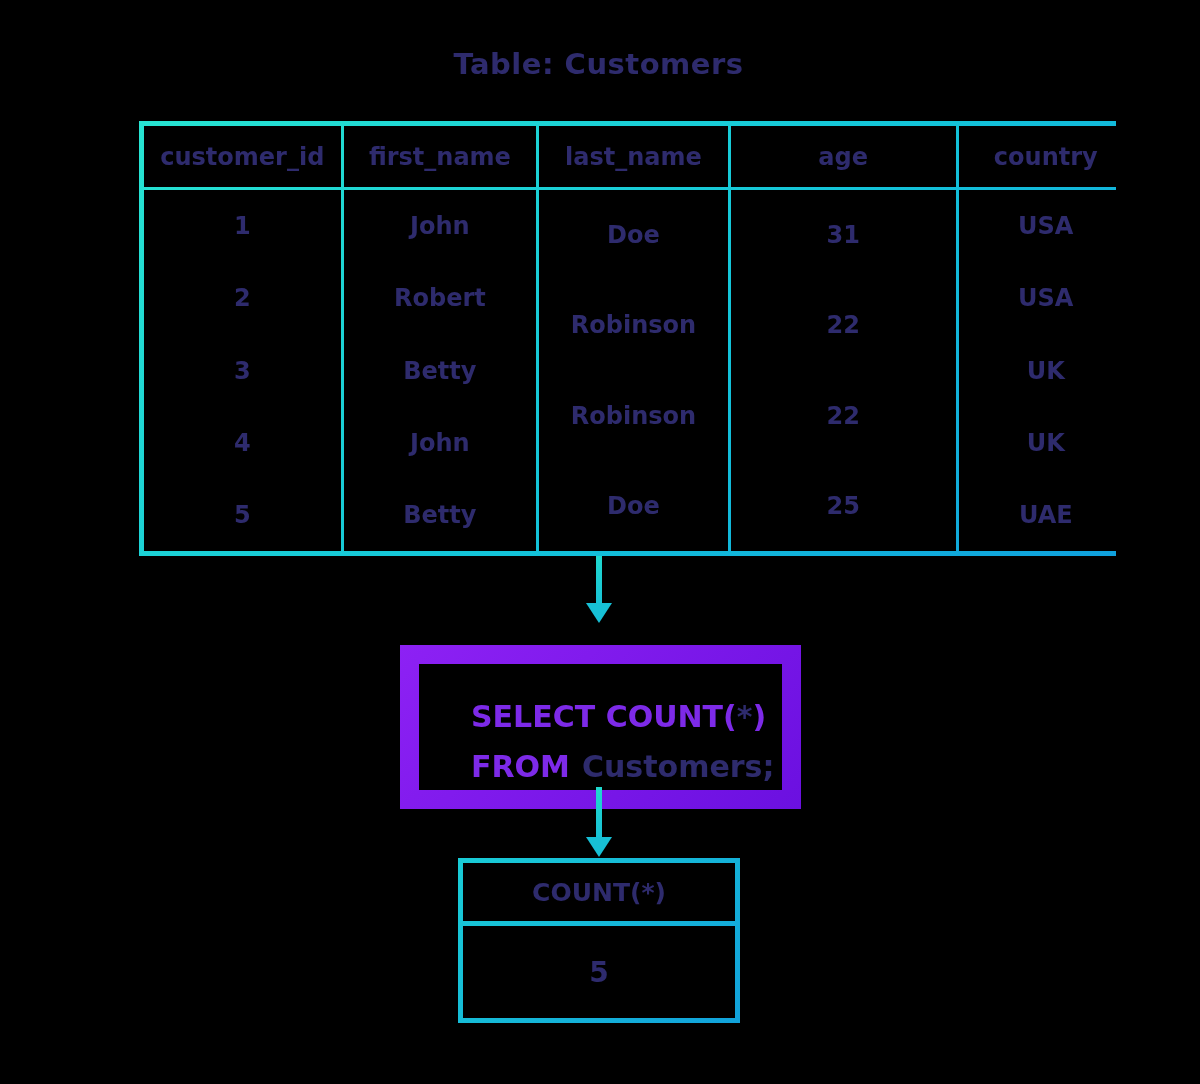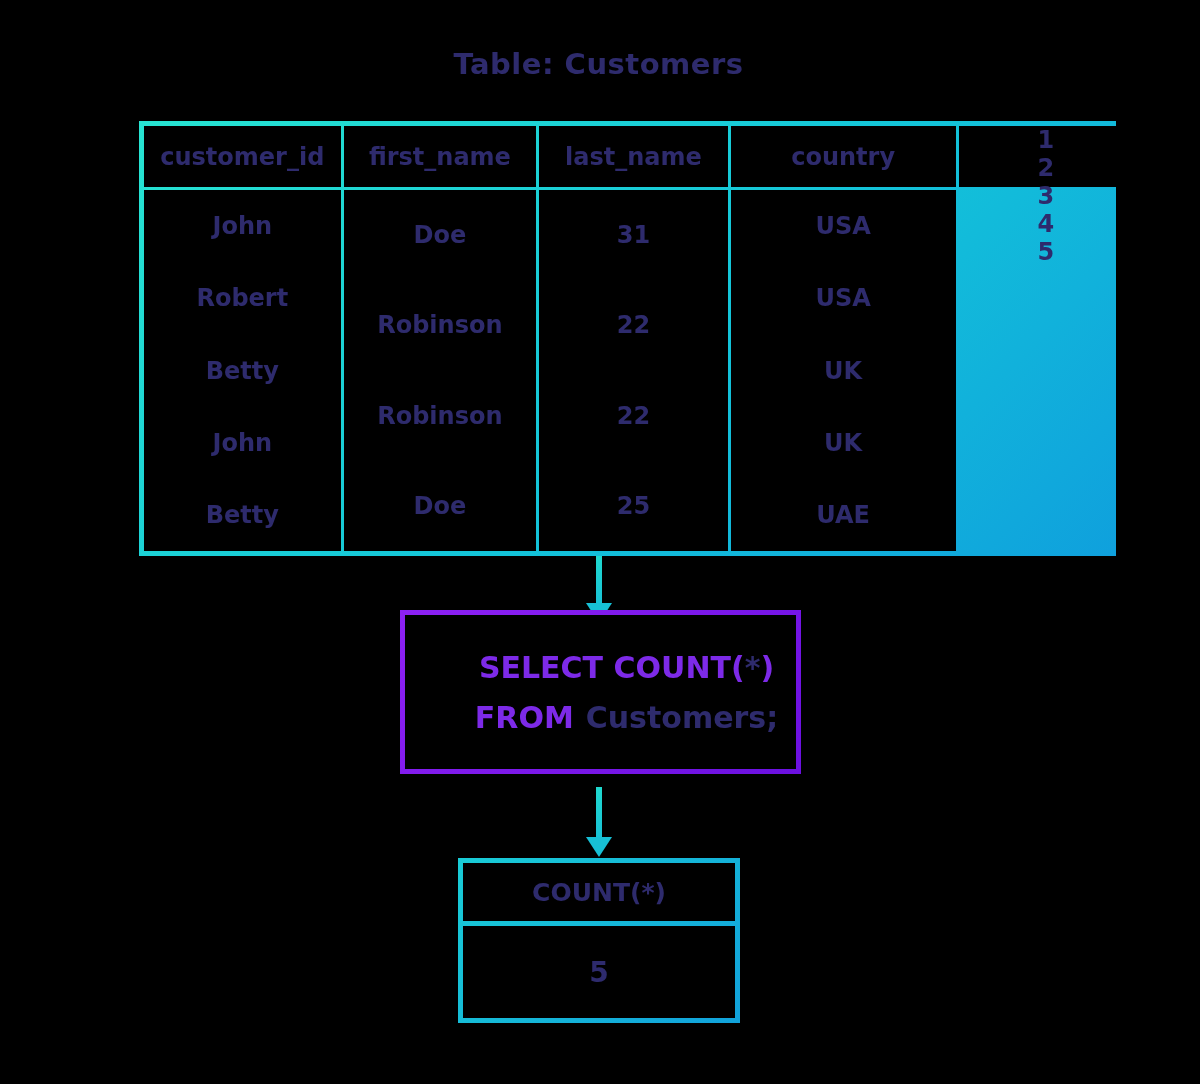--- a/index.html
+++ b/index.html
@@ -89,27 +89,26 @@
     border-right: 13px solid transparent;
     border-top: 20px solid #17c0d6;
   }
   .arrow-1 { left: 586px; top: 556px; height: 67px; }
   .arrow-2 { left: 586px; top: 787px; height: 70px; }
 
   
   .query-box {
     position: absolute;
     left: 400px;
-    top: 610px;
+    top: 645px;
     width: 401px;
     height: 164px;
     box-sizing: border-box;
     background: linear-gradient(135deg, #8d21f4 0%, #6b10e0 100%);
-    padding: 5px;
-    text-align: center;
+    padding: 19px;
   }
   .query-inner {
     width: 100%;
     height: 100%;
     background: #000000;
     box-sizing: border-box;
     padding: 28px 0 0 52px;
   }
   .query-line {
     font-size: 30px;
@@ -152,20 +151,21 @@
 
 <div class="canvas">
 
   <div class="diagram-title">Table: Customers</div>
 
   <div class="src-table">
 
     <div class="hcell">customer_id</div>
     <div class="hcell">first_name</div>
     <div class="hcell">last_name</div>
+    <div class="hcell">age</div>
     <div class="hcell">country</div>
 
     <div class="bcol">
       <div class="bcell">1</div>
       <div class="bcell">2</div>
       <div class="bcell">3</div>
       <div class="bcell">4</div>
       <div class="bcell">5</div>
     </div>
 

